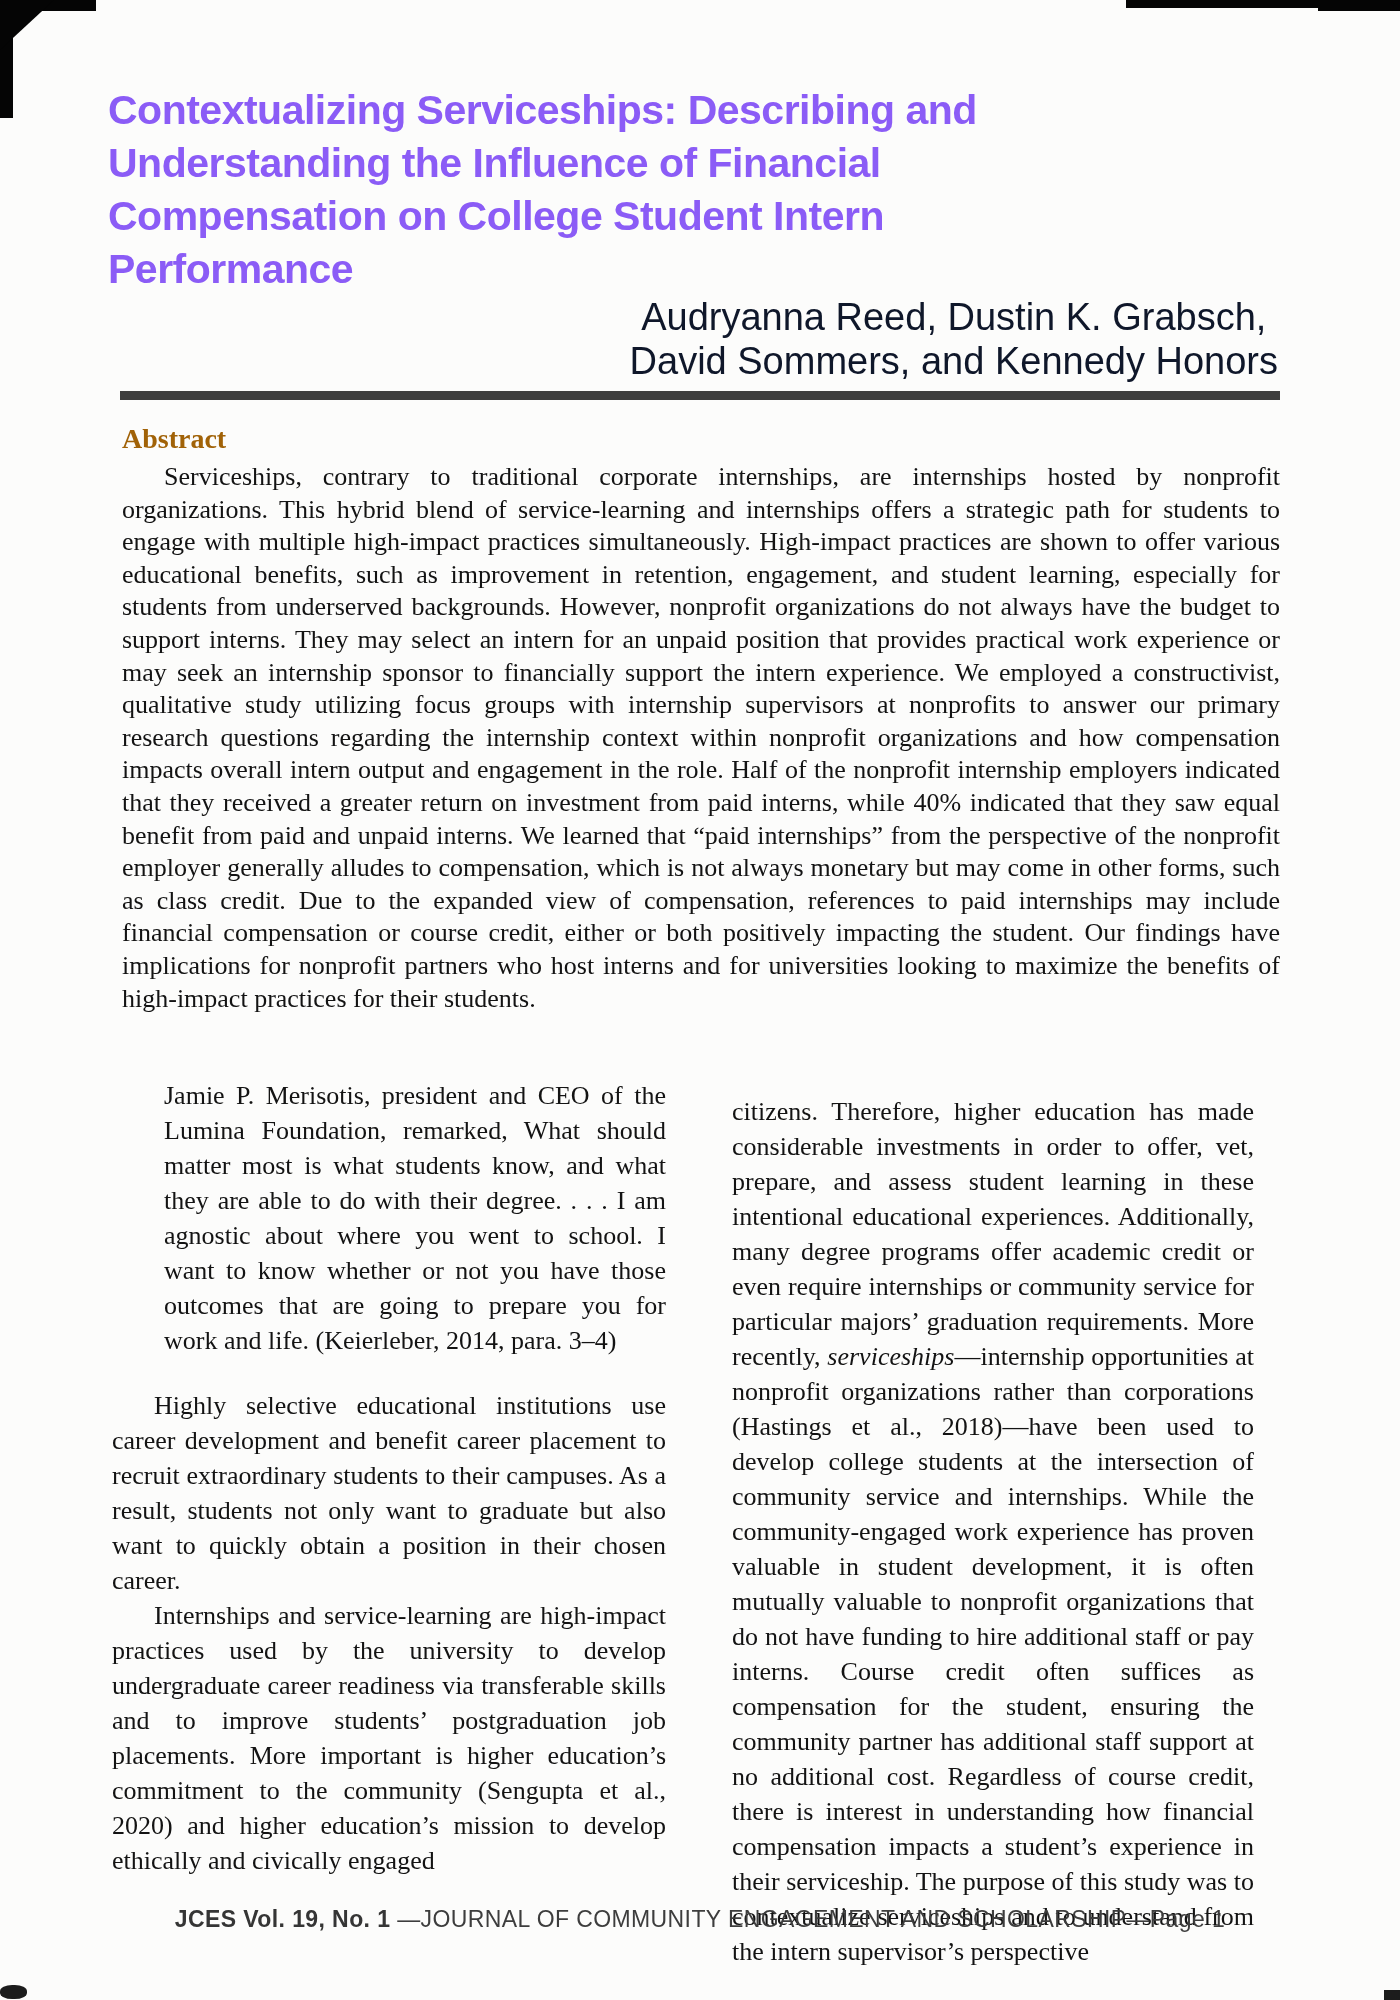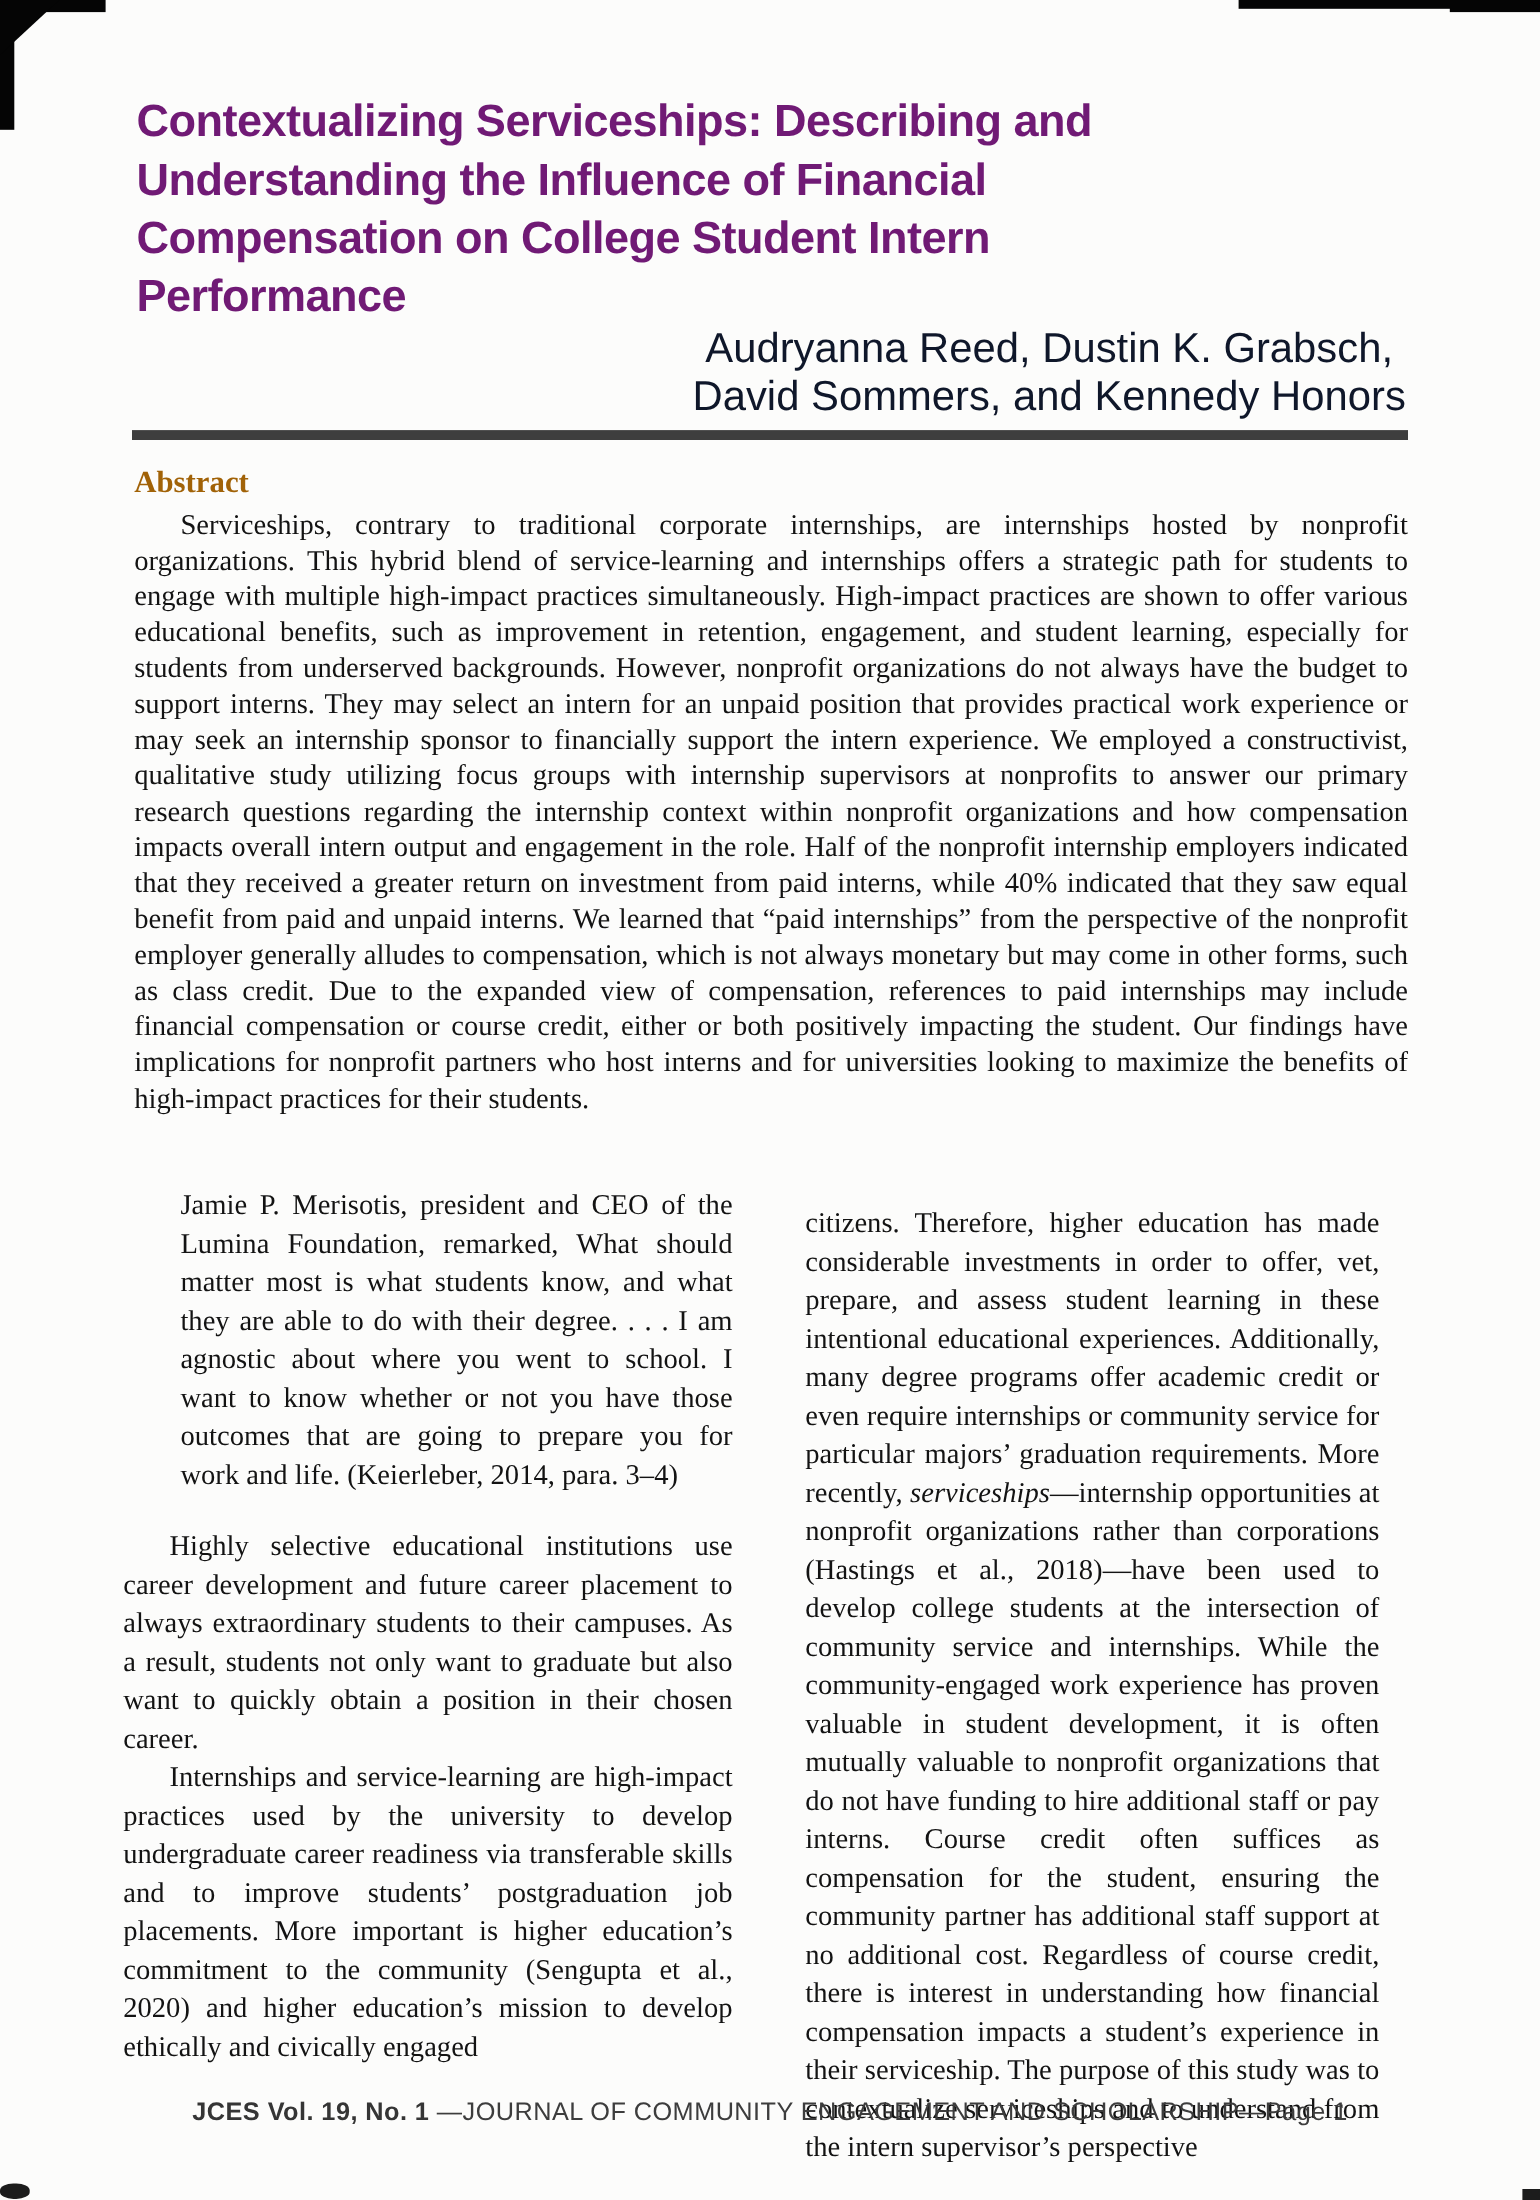--- a/index.html
+++ b/index.html
@@ -3,23 +3,23 @@
 <meta charset="utf-8">
 <style>
   html,body{margin:0;padding:0;}
   body{
     width:1400px;height:2000px;position:relative;overflow:hidden;
     background:#fcfcfb;color:#121212;
     font-family:"Liberation Serif", serif;
   }
   .artifact{position:absolute;background:#050505;}
   .page-title{
-    position:absolute;left:124px;top:84px;width:1080px;
+    position:absolute;left:108px;top:84px;width:1080px;
     font-family:"Liberation Sans", sans-serif;font-weight:bold;
-    font-size:41px;line-height:53px;letter-spacing:-0.5px;color:#701a75;
+    font-size:41px;line-height:53px;letter-spacing:-0.5px;color:#8b5cf6;
     white-space:nowrap;
   }
   .authors{
     position:absolute;right:122px;top:295px;text-align:center;
     font-family:"Liberation Sans", sans-serif;
     font-size:38px;line-height:44px;color:#0f172a;
   }
   .rule{position:absolute;left:120px;top:391px;width:1160px;height:9px;background:#3e3e3e;}
   .abstract-heading{
     position:absolute;left:122px;top:423px;
@@ -81,21 +81,21 @@
 </div>
 
 <div class="rule"></div>
 
 <div class="abstract-heading">Abstract</div>
 <div class="abstract-body">Serviceships, contrary to traditional corporate internships, are internships hosted by nonprofit organizations. This hybrid blend of service-learning and internships offers a strategic path for students to engage with multiple high-impact practices simultaneously. High-impact practices are shown to offer various educational benefits, such as improvement in retention, engagement, and student learning, especially for students from underserved backgrounds. However, nonprofit organizations do not always have the budget to support interns. They may select an intern for an unpaid position that provides practical work experience or may seek an internship sponsor to financially support the intern experience. We employed a constructivist, qualitative study utilizing focus groups with internship supervisors at nonprofits to answer our primary research questions regarding the internship context within nonprofit organizations and how compensation impacts overall intern output and engagement in the role. Half of the nonprofit internship employers indicated that they received a greater return on investment from paid interns, while 40% indicated that they saw equal benefit from paid and unpaid interns. We learned that “paid internships” from the perspective of the nonprofit employer generally alludes to compensation, which is not always monetary but may come in other forms, such as class credit. Due to the expanded view of compensation, references to paid internships may include financial compensation or course credit, either or both positively impacting the student. Our findings have implications for nonprofit partners who host interns and for universities looking to maximize the benefits of high-impact practices for their students.</div>
 
 <div class="columns">
   <div class="col">
     <p class="quote">Jamie P. Merisotis, president and CEO of the Lumina Foundation, remarked, What should matter most is what students know, and what they are able to do with their degree. . . . I am agnostic about where you went to school. I want to know whether or not you have those outcomes that are going to prepare you for work and life. (Keierleber, 2014, para. 3–4)</p>
-    <p class="para">Highly selective educational institutions use career development and future career placement to always extraordinary students to their campuses. As a result, students not only want to graduate but also want to quickly obtain a position in their chosen career.</p>
+    <p class="para">Highly selective educational institutions use career development and benefit career placement to recruit extraordinary students to their campuses. As a result, students not only want to graduate but also want to quickly obtain a position in their chosen career.</p>
     <p class="para">Internships and service-learning are high-impact practices used by the university to develop undergraduate career readiness via transferable skills and to improve students’ postgraduation job placements. More important is higher education’s commitment to the community (Sengupta et al., 2020) and higher education’s mission to develop ethically and civically engaged</p>
   </div>
   <div class="col">
     <p class="rcol-para"><span>citizens. Therefore, higher education has made considerable investments in order to offer, vet, prepare, and assess student learning in these intentional educational experiences. Additionally, many degree programs offer academic credit or even require internships or community service for particular majors’ graduation requirements. More recently, </span><span class="serviceships-italic">serviceships</span><span>—internship opportunities at nonprofit organizations rather than corporations (Hastings et al., 2018)—have been used to develop college students at the intersection of community service and internships. While the community-engaged work experience has proven valuable in student development, it is often mutually valuable to nonprofit organizations that do not have funding to hire additional staff or pay interns. Course credit often suffices as compensation for the student, ensuring the community partner has additional staff support at no additional cost. Regardless of course credit, there is interest in understanding how financial compensation impacts a student’s experience in their serviceship. The purpose of this study was to contextualize serviceships and to understand from the intern supervisor’s perspective</span></p>
   </div>
 </div>
 
 <div class="footer"><span class="footer-bold">JCES Vol. 19, No. 1</span><span> —JOURNAL OF COMMUNITY ENGAGEMENT AND SCHOLARSHIP—Page 1</span></div>
 
 </body></html>

